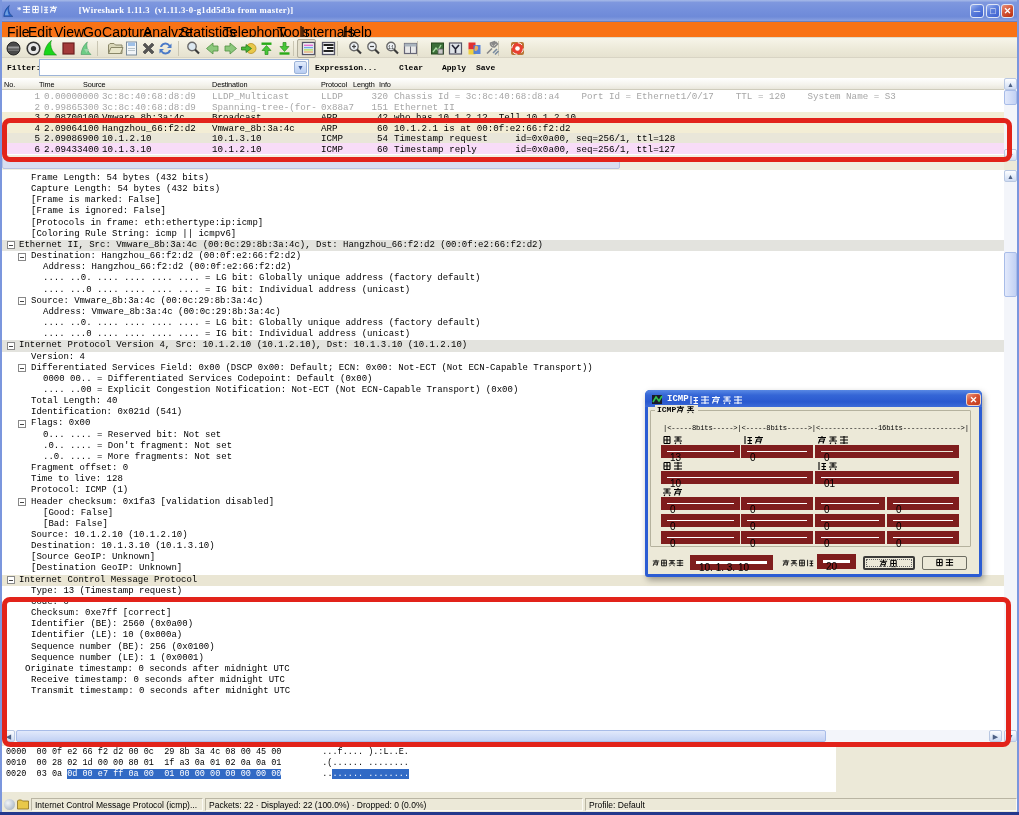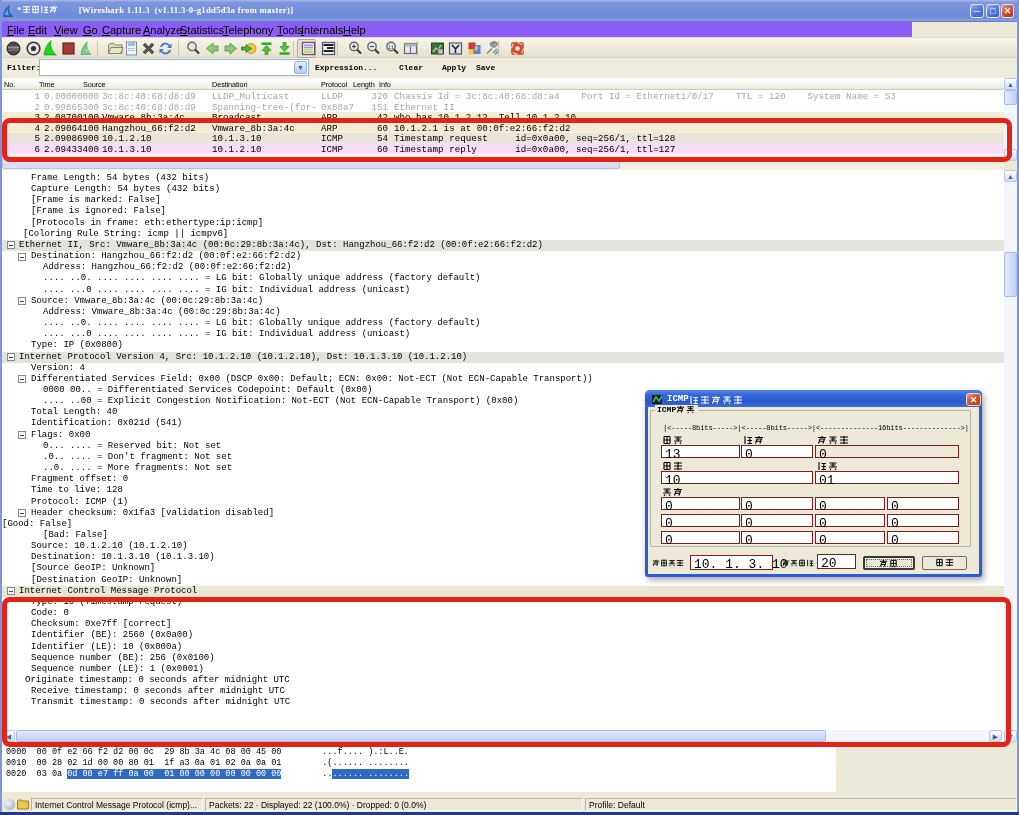--- a/index.html
+++ b/index.html
@@ -9,21 +9,21 @@
 
 #titlebar{left:0;top:0;width:1019px;height:22px;
  background:linear-gradient(180deg,#a8bbe8 0%,#7e97de 12%,#7590dc 45%,#6e8ad8 80%,#8ba1e0 100%);border-bottom:1px solid #6a7fc0}
 #titletxt{left:17px;top:5px;color:#fff;font-weight:bold;font-size:8.7px;letter-spacing:.3px;
  font-family:Liberation Serif, serif;white-space:pre}
 .winbtn{top:4px;width:14px;height:14px;border-radius:3px;border:1px solid #dfe6f5;
  color:#fff;font-size:9px;text-align:center;line-height:13px;font-weight:bold}
 .bluebtn{background:linear-gradient(145deg,#9db4ef 0%,#5d7fdc 40%,#3c5fd0 100%)}
 #closebtn{background:linear-gradient(145deg,#e8927d 0%,#d4573a 45%,#ba2e0e 100%)}
 
-#menubar{left:2px;top:22px;width:910px;height:15px;background:#8b5cf6;font-size:11px;color:#000}
+#menubar{left:2px;top:22px;width:1015px;height:15px;background:#f97316;font-size:14px;color:#000}
 .mi{position:absolute;top:2px;white-space:pre}
 
 #toolbar{left:2px;top:37px;width:1015px;height:21px;
  background:linear-gradient(180deg,#f7f5ea,#ece9d8 60%,#e6e2d0);border-top:1px solid #e0dccb;border-bottom:1px solid #d8d4c4}
 .tsep{position:absolute;top:3px;width:1px;height:15px;background:#c9c5b2}
 .ticon{position:absolute;top:2px;width:17px;height:17px}
 
 #filterbar{left:2px;top:58px;width:1015px;height:20px;background:#efecdd}
 #fltlabel{left:5px;top:5px;font-size:8px;font-weight:bold;font-family:"Liberation Mono",monospace}
 #fltcombo{left:37px;top:1px;width:270px;height:17px;background:#fff;border:1px solid #9db4d8}
@@ -71,22 +71,22 @@
 
 #dlg{left:645px;top:390px;width:337px;height:187px;background:#ece9d8;
  border:3px solid #2b5cd3;border-radius:5px 5px 3px 3px;
  box-shadow:2px 3px 6px rgba(0,0,0,.35)}
 #dlgtitle{left:-3px;top:-3px;width:337px;height:17px;border-radius:5px 5px 0 0;
  background:linear-gradient(180deg,#5888e4 0%,#3566d6 30%,#2a59cf 70%,#3e6cd8 100%)}
 #dlgclose{width:15px;height:13px;border-radius:3px;border:1px solid #f0d5c8;
  background:linear-gradient(145deg,#eb9a82 0%,#d6513296 45%,#c03b1c 100%);
  background:linear-gradient(145deg,#eb9a82,#d65132 45%,#c03b1c);
  color:#fff;font-size:9px;font-weight:bold;text-align:center;line-height:12px}
-.inp{position:absolute;background:#fff;border:1px solid #7f1d1d;font-size:13px;
- font-family:Liberation Mono, monospace;padding:1px 0 0 3px;white-space:pre}
+.inp{position:absolute;background:#fff;border:6px solid #7f1d1d;font-size:10px;
+ font-family:Liberation Sans, sans-serif;padding:1px 0 0 3px;white-space:pre}
 .inpd{background:#ebe8d8}
 .xpbtn{position:absolute;background:#ece9d8;border:1px solid #6d6d62;border-radius:2px;
  text-align:center}
 </style></head><body>
 <div class="abs" id="titlebar"></div>
 <svg class="abs" style="left:3px;top:4px" width="12" height="15" viewBox="0 0 16 17">
     <path d="M1 15 L13 15 C10 13 8 10 7.5 6 C7.3 4 7.5 2 8.5 0.5 C4 3.5 1.5 9 1 15 Z" fill="#2a63c8" stroke="#123a7a" stroke-width="0.7"></path>
     <path d="M2.5 13.5 L8 13.5 C6.5 11 6 8 6.3 5 C4 7.5 2.8 10.5 2.5 13.5 Z" fill="#6fa0e0"></path>
   </svg>
 <div class="abs" id="titletxt">*<svg class="cj" style="width:9px;height:9px;margin:0px 0px 0 0" viewBox="0 0 10 10">
@@ -322,47 +322,46 @@
 <div class="abs sthumb" style="left:1004px;top:90px;width:13px;height:15px"></div>
 <div class="abs" id="divider"></div>
 <div class="abs" style="left:2px;top:157px;width:618px;height:12px;background:#d9def0;border:1px solid #b8c2e2;border-radius:2px"></div>
 <div class="abs" id="details">
     <div style="height:3px"></div>
 <div class="dl"><span style="padding-left:29px">Frame Length: 54 bytes (432 bits)</span></div>
 <div class="dl"><span style="padding-left:29px">Capture Length: 54 bytes (432 bits)</span></div>
 <div class="dl"><span style="padding-left:29px">[Frame is marked: False]</span></div>
 <div class="dl"><span style="padding-left:29px">[Frame is ignored: False]</span></div>
 <div class="dl"><span style="padding-left:29px">[Protocols in frame: eth:ethertype:ip:icmp]</span></div>
-<div class="dl"><span style="padding-left:21px">[Coloring Rule String: icmp || icmpv6]</span></div>
+<div class="dl"><span style="padding-left:29px">[Coloring Rule String: icmp || icmpv6]</span></div>
 <div class="dl bar1"><span class="exp" style="left:5px"></span><span style="padding-left:17px">Ethernet II, Src: Vmware_8b:3a:4c (00:0c:29:8b:3a:4c), Dst: Hangzhou_66:f2:d2 (00:0f:e2:66:f2:d2)</span></div>
 <div class="dl"><span class="exp" style="left:16px"></span><span style="padding-left:29px">Destination: Hangzhou_66:f2:d2 (00:0f:e2:66:f2:d2)</span></div>
 <div class="dl"><span style="padding-left:41px">Address: Hangzhou_66:f2:d2 (00:0f:e2:66:f2:d2)</span></div>
 <div class="dl"><span style="padding-left:41px">.... ..0. .... .... .... .... = LG bit: Globally unique address (factory default)</span></div>
 <div class="dl"><span style="padding-left:41px">.... ...0 .... .... .... .... = IG bit: Individual address (unicast)</span></div>
 <div class="dl"><span class="exp" style="left:16px"></span><span style="padding-left:29px">Source: Vmware_8b:3a:4c (00:0c:29:8b:3a:4c)</span></div>
 <div class="dl"><span style="padding-left:41px">Address: Vmware_8b:3a:4c (00:0c:29:8b:3a:4c)</span></div>
 <div class="dl"><span style="padding-left:41px">.... ..0. .... .... .... .... = LG bit: Globally unique address (factory default)</span></div>
 <div class="dl"><span style="padding-left:41px">.... ...0 .... .... .... .... = IG bit: Individual address (unicast)</span></div>
-<div class="dl"><span style="padding-left:29px">Type: IP (0x0800)</span></div>
 <div class="dl bar1"><span class="exp" style="left:5px"></span><span style="padding-left:17px">Internet Protocol Version 4, Src: 10.1.2.10 (10.1.2.10), Dst: 10.1.3.10 (10.1.2.10)</span></div>
 <div class="dl"><span style="padding-left:29px">Version: 4</span></div>
 <div class="dl"><span class="exp" style="left:16px"></span><span style="padding-left:29px">Differentiated Services Field: 0x00 (DSCP 0x00: Default; ECN: 0x00: Not-ECT (Not ECN-Capable Transport))</span></div>
 <div class="dl"><span style="padding-left:41px">0000 00.. = Differentiated Services Codepoint: Default (0x00)</span></div>
 <div class="dl"><span style="padding-left:41px">.... ..00 = Explicit Congestion Notification: Not-ECT (Not ECN-Capable Transport) (0x00)</span></div>
 <div class="dl"><span style="padding-left:29px">Total Length: 40</span></div>
 <div class="dl"><span style="padding-left:29px">Identification: 0x021d (541)</span></div>
 <div class="dl"><span class="exp" style="left:16px"></span><span style="padding-left:29px">Flags: 0x00</span></div>
 <div class="dl"><span style="padding-left:41px">0... .... = Reserved bit: Not set</span></div>
 <div class="dl"><span style="padding-left:41px">.0.. .... = Don't fragment: Not set</span></div>
 <div class="dl"><span style="padding-left:41px">..0. .... = More fragments: Not set</span></div>
 <div class="dl"><span style="padding-left:29px">Fragment offset: 0</span></div>
 <div class="dl"><span style="padding-left:29px">Time to live: 128</span></div>
 <div class="dl"><span style="padding-left:29px">Protocol: ICMP (1)</span></div>
 <div class="dl"><span class="exp" style="left:16px"></span><span style="padding-left:29px">Header checksum: 0x1fa3 [validation disabled]</span></div>
-<div class="dl"><span style="">[Good: False]</span></div>
+<div class="dl"><span style="padding-left:41px">[Good: False]</span></div>
 <div class="dl"><span style="padding-left:41px">[Bad: False]</span></div>
 <div class="dl"><span style="padding-left:29px">Source: 10.1.2.10 (10.1.2.10)</span></div>
 <div class="dl"><span style="padding-left:29px">Destination: 10.1.3.10 (10.1.3.10)</span></div>
 <div class="dl"><span style="padding-left:29px">[Source GeoIP: Unknown]</span></div>
 <div class="dl"><span style="padding-left:29px">[Destination GeoIP: Unknown]</span></div>
 <div class="dl bar2"><span class="exp" style="left:5px"></span><span style="padding-left:17px">Internet Control Message Protocol</span></div>
 <div class="dl"><span style="padding-left:29px">Type: 13 (Timestamp request)</span></div>
 <div class="dl"><span style="padding-left:29px">Code: 0</span></div>
 <div class="dl"><span style="padding-left:29px">Checksum: 0xe7ff [correct]</span></div>
 <div class="dl"><span style="padding-left:29px">Identifier (BE): 2560 (0x0a00)</span></div>

